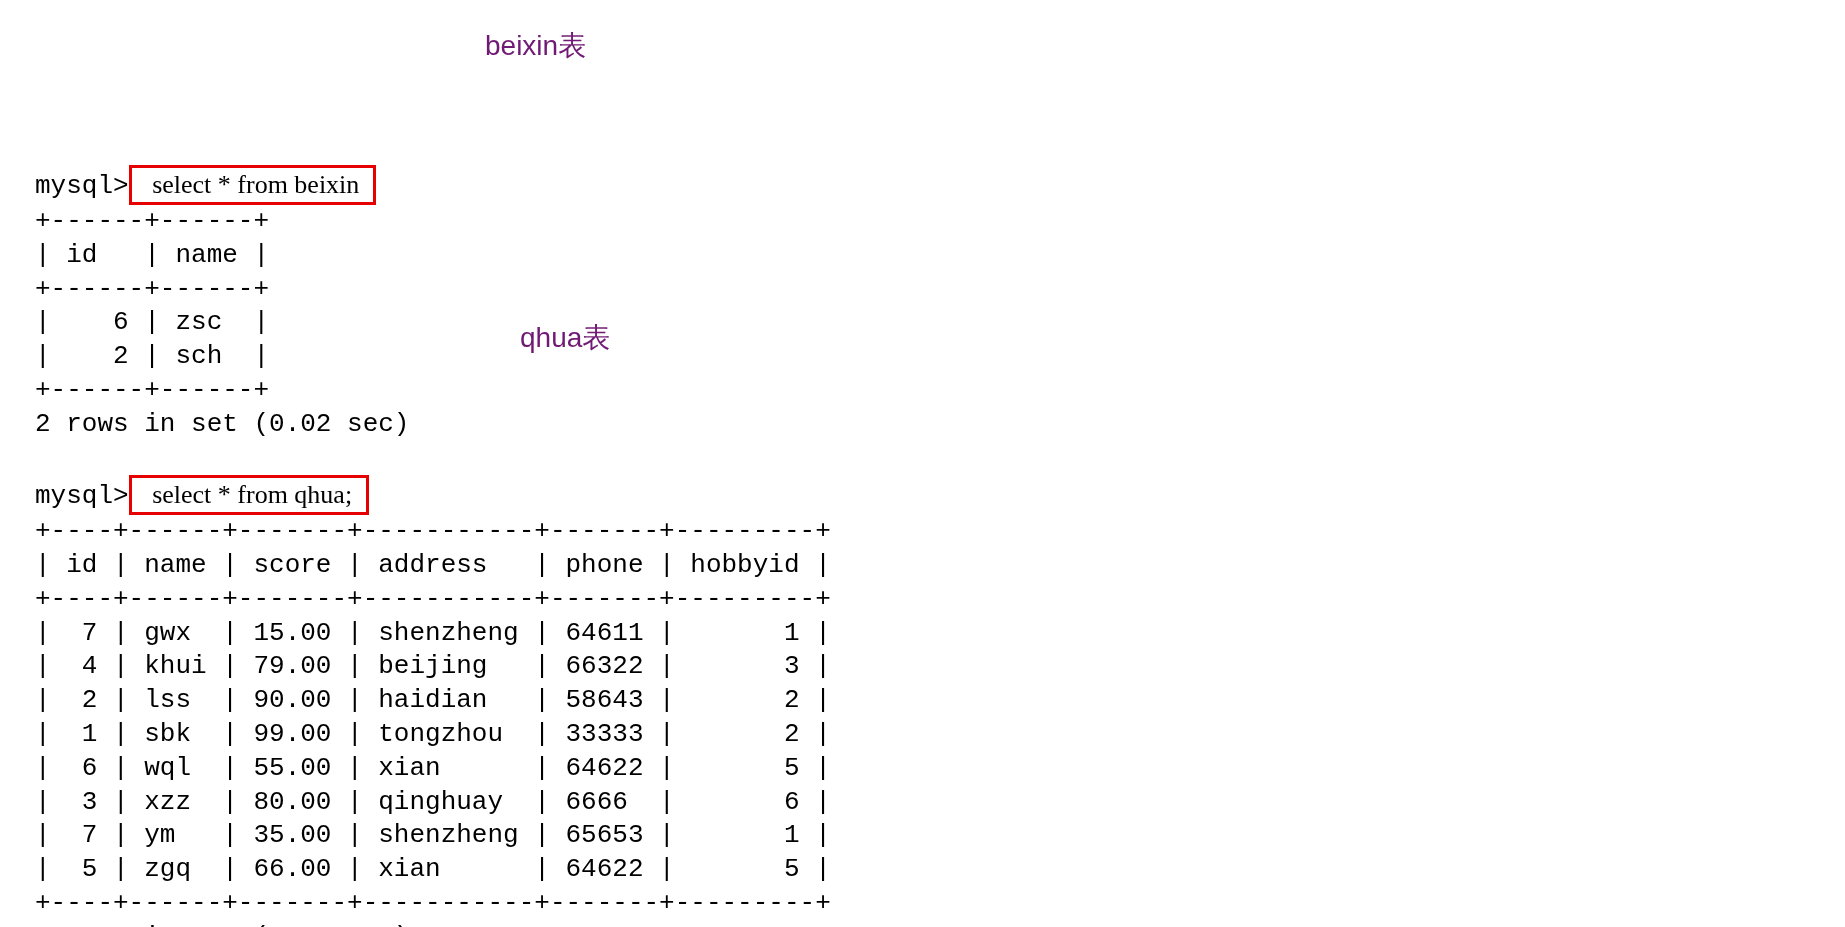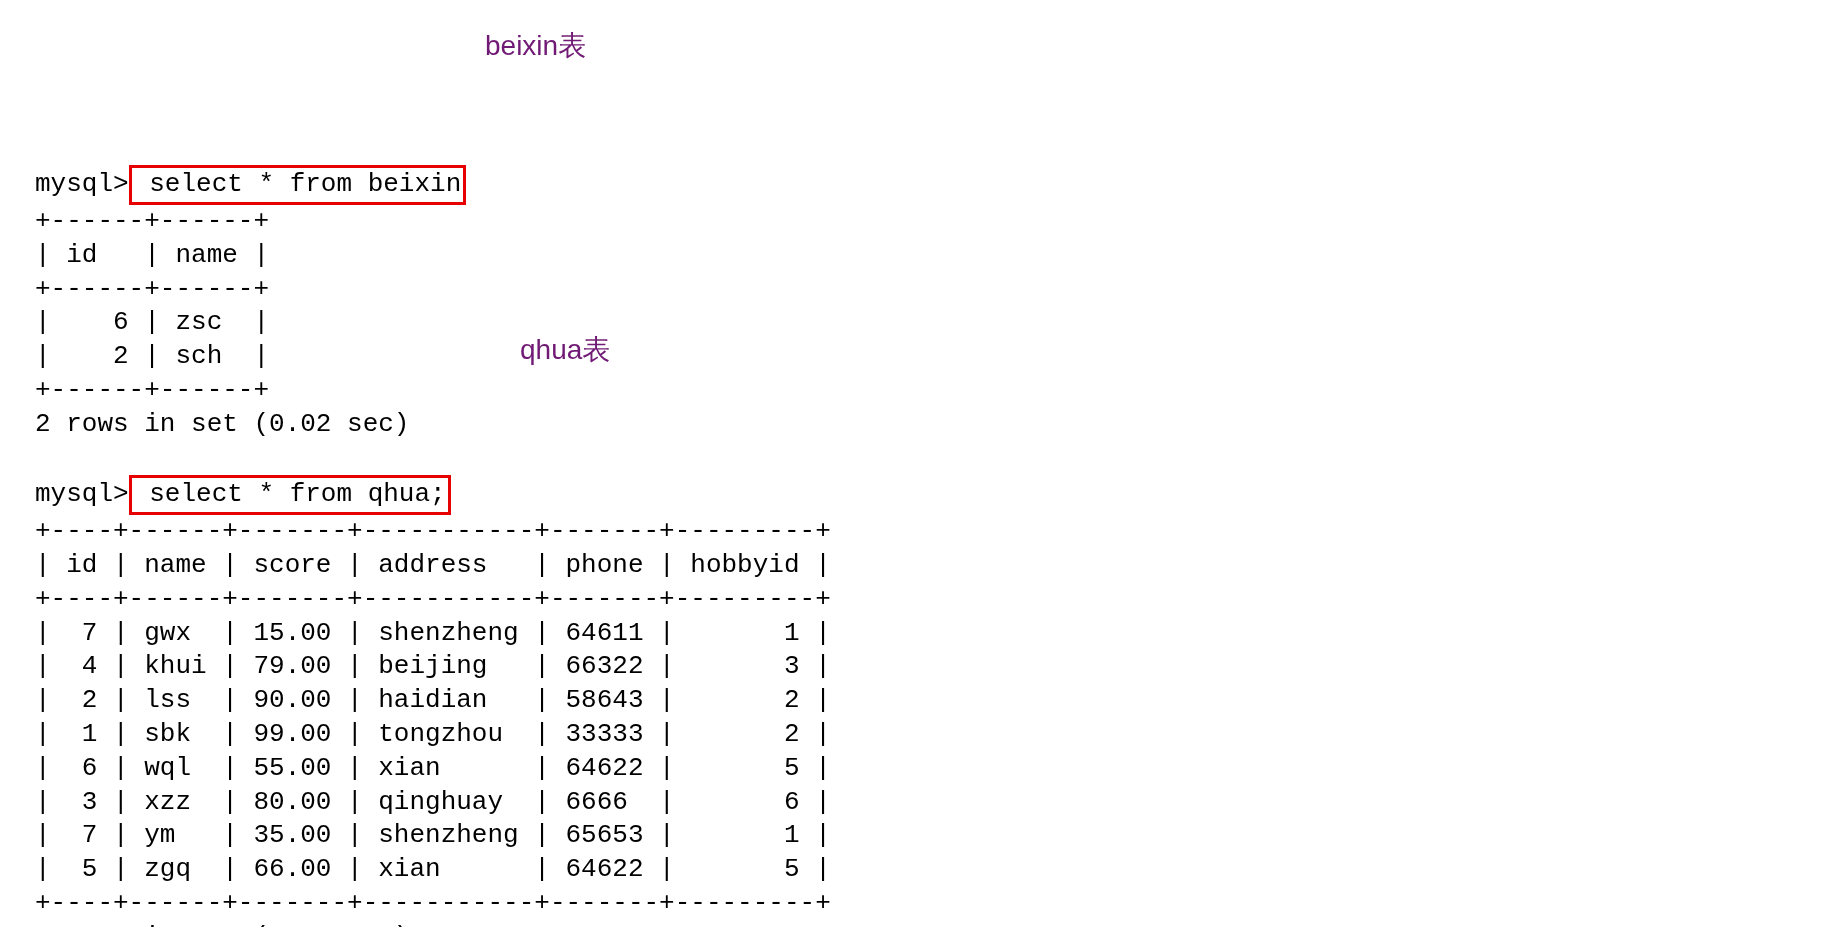--- a/index.html
+++ b/index.html
@@ -9,22 +9,23 @@
       color: #000000;
       margin: 0;
       padding: 30px 35px;
       white-space: pre;
       position: relative;
       line-height: 1.3;
     }
     .highlight-box {
       border: 3px solid #e60000;
       display: inline-block;
-      padding: 0 2px;
+      padding: 0 14px;
       box-sizing: border-box;
+      font-family: Liberation Serif, serif;
     }
     .annotation {
       color: #701a75;
       position: absolute;
       font-family: 'Consolas', 'Monaco', sans-serif;
       font-size: 28px;
     }
   </style>
 </head>
 <body>
@@ -49,18 +50,18 @@
 <span>|  2 | lss  | 90.00 | haidian   | 58643 |       2 |</span>
 <span>|  1 | sbk  | 99.00 | tongzhou  | 33333 |       2 |</span>
 <span>|  6 | wql  | 55.00 | xian      | 64622 |       5 |</span>
 <span>|  3 | xzz  | 80.00 | qinghuay  | 6666  |       6 |</span>
 <span>|  7 | ym   | 35.00 | shenzheng | 65653 |       1 |</span>
 <span>|  5 | zgq  | 66.00 | xian      | 64622 |       5 |</span>
 <span>+----+------+-------+-----------+-------+---------+</span>
 <span>8 rows in set (0.00 sec)</span></div>
 
 <div class="annotation" style="top:28px; left:485px;">beixin表</div>
-<div class="annotation" style="top:320px; left:520px;margin-top:12px;">qhua表</div>
+<div class="annotation" style="top:320px; left:520px;">qhua表</div>
 
 
 
 
 
 
 </body></html>

